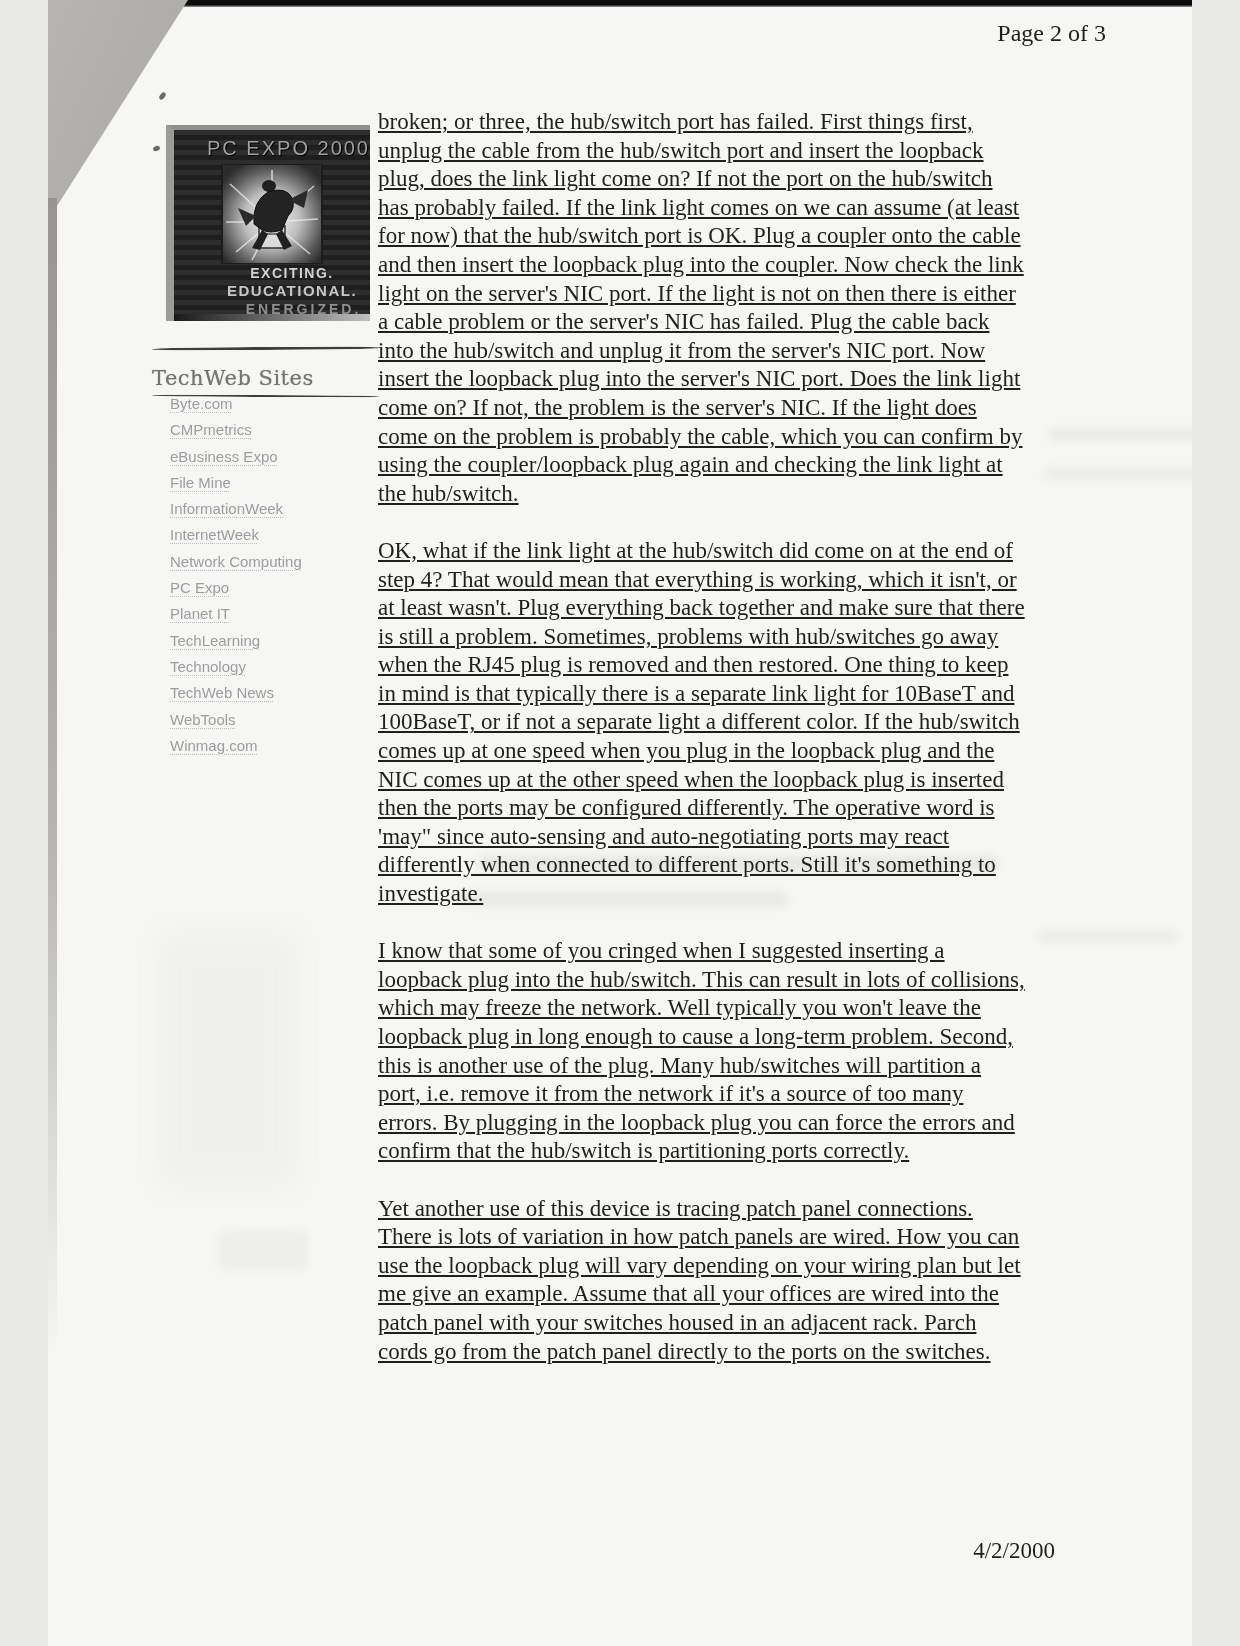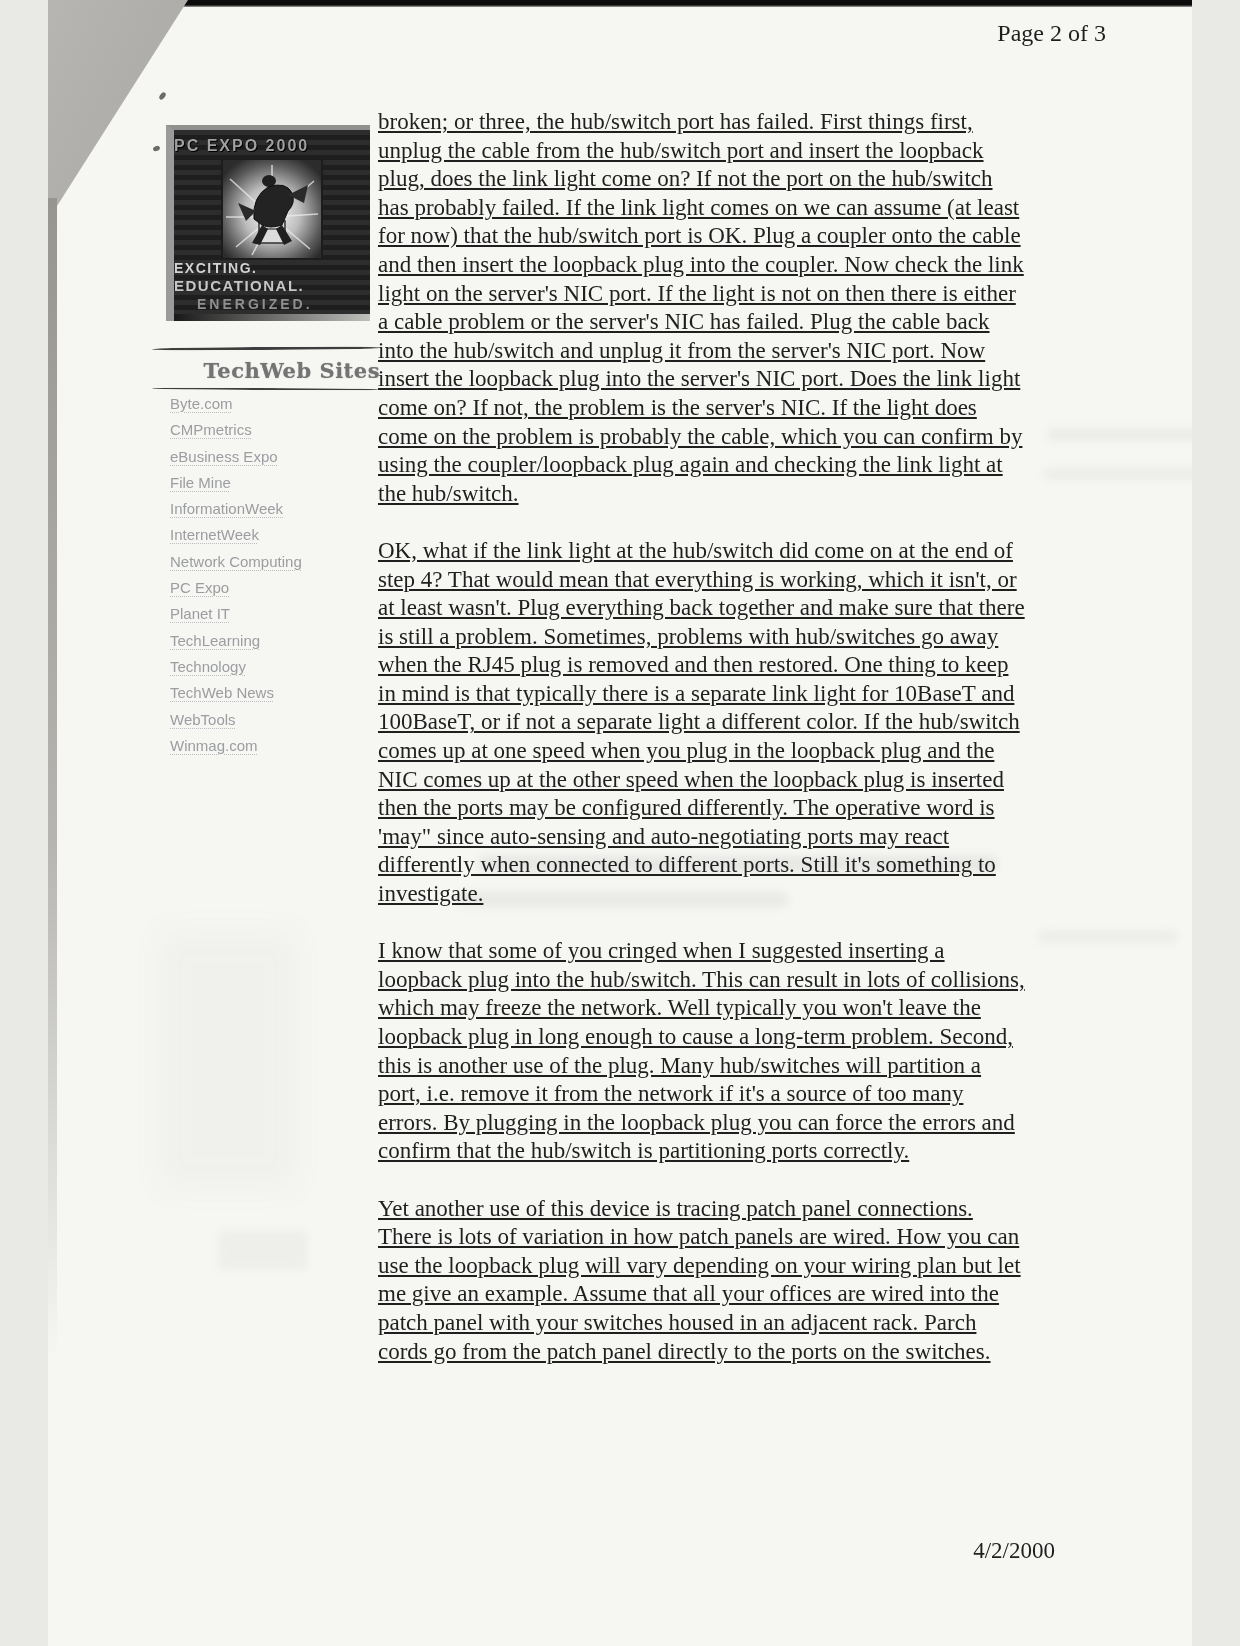--- a/index.html
+++ b/index.html
@@ -34,38 +34,38 @@
   .ghost.g7{left:170px;top:1230px;width:90px;height:40px;opacity:.07;}
   
   .page-indicator{position:absolute;top:20px;right:86px;font-size:24px;}
   .footer-url{position:absolute;left:100px;top:1538px;font-size:23px;}
   .footer-date{position:absolute;top:1538px;right:137px;font-size:23px;}
   
   .banner{position:absolute;left:118px;top:125px;width:204px;height:196px;
     border-top:5px solid #90908e;border-left:8px solid #9b9b99;
     background:repeating-linear-gradient(180deg,#2d2d2d 0 5px,#1e1e1e 5px 10px);
     cursor:pointer;}
-  .banner-title{margin-top:7px;text-align:left;
-    font-family:"Liberation Sans",sans-serif;font-weight:bold;font-size:16px;
+  .banner-title{margin-top:7px;text-align:right;
+    font-family:"Liberation Sans",sans-serif;font-weight:normal;font-size:20px;
     letter-spacing:2px;color:#a0a0a0;text-shadow:1px 1px 0 #000,0 0 1px #000;}
   .banner-art{width:106px;height:100px;margin:4px auto 0;display:block;}
-  .tagline{text-align:left;font-family:"Liberation Sans",sans-serif;
-    font-weight:bold;letter-spacing:1.5px;line-height:18px;}
+  .tagline{text-align:center;font-family:"Liberation Sans",sans-serif;
+    font-weight:bold;letter-spacing:1.5px;line-height:18px;padding-left:40px;}
   .tagline.t0{font-size:14px;color:#d2d2d2;}
   .tagline.t1{font-size:15px;color:#c6c6c6;}
   .tagline.t2{font-size:14px;color:#8f8f8f;letter-spacing:3px;margin-left:23px;}
   .banner-strip{position:absolute;bottom:0;left:0;right:0;height:7px;
     background:linear-gradient(90deg,#191919,#bfbfbc);}
   
   .sidebar-head{position:absolute;left:104px;top:347px;width:228px;}
   .rule{height:0;border-top:3px solid var(--rule);border-radius:60%/100%;}
   .rule.top{transform:rotate(-.4deg);}
   .rule.bottom{border-top-width:2px;transform:rotate(.3deg);}
-  .sidebar-head-label{text-align:right;margin:8px 0 5px;
-    font-family:"DejaVu Serif",serif;font-weight:bold;font-size:21px;
+  .sidebar-head-label{text-align:left;margin:16px 0 5px;
+    font-family:"DejaVu Serif",serif;font-weight:normal;font-size:21px;
     color:#747474;letter-spacing:.5px;text-shadow:0 0 1px #9b9b9b;}
   .sidebar-links{position:absolute;left:122px;top:391px;width:216px;
     font-family:Liberation Sans, sans-serif;font-size:15px;line-height:26.3px;}
   .sidebar-links a{display:block;color:var(--link);
     text-decoration:underline dotted #bcbdbe 1px;text-underline-offset:3px;cursor:pointer;}
   
   .article{position:absolute;left:330px;top:108px;width:705px;
     font-size:23px;line-height:28.6px;}
   .article p{white-space:pre;margin:0 0 28.6px 0;text-decoration:underline;}
 </style>

